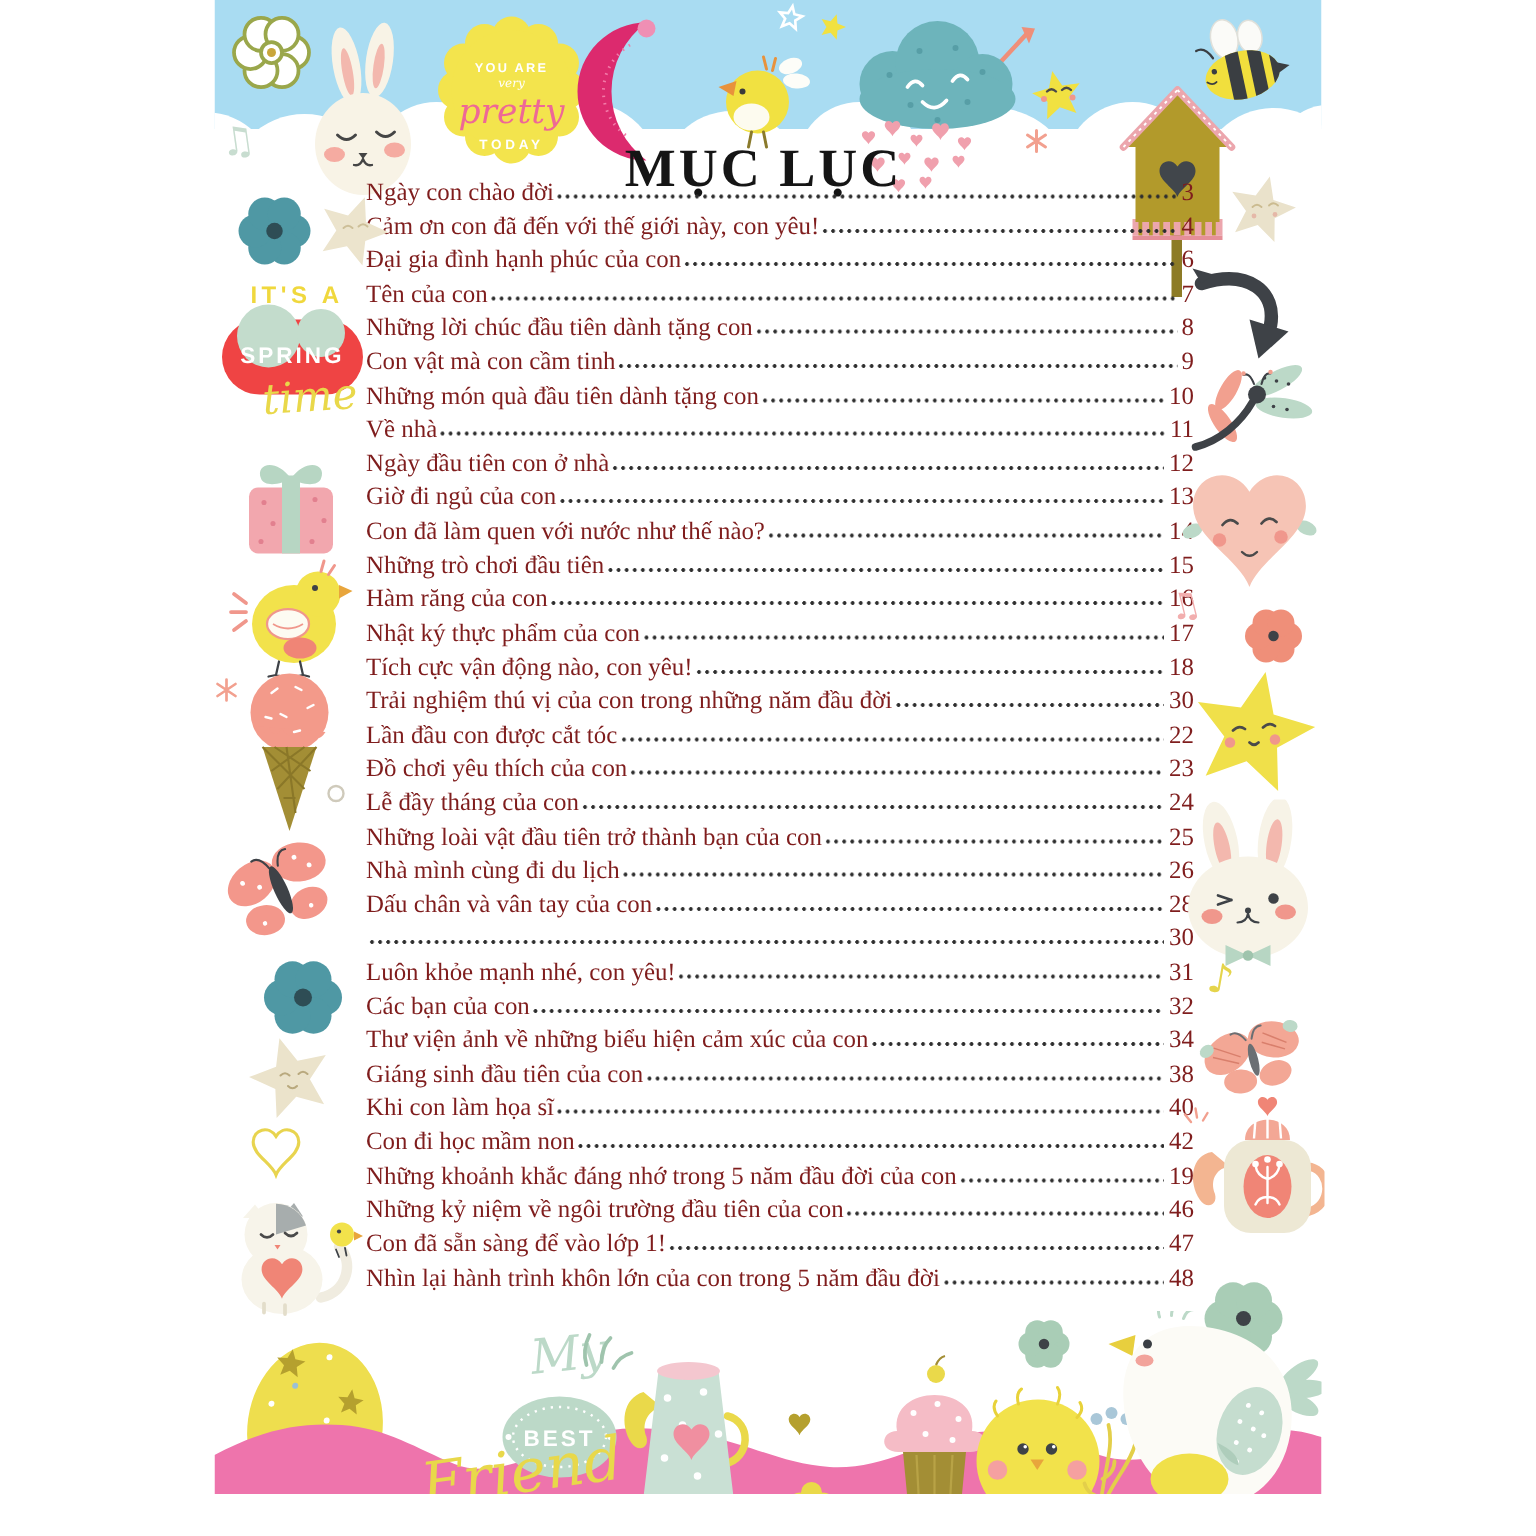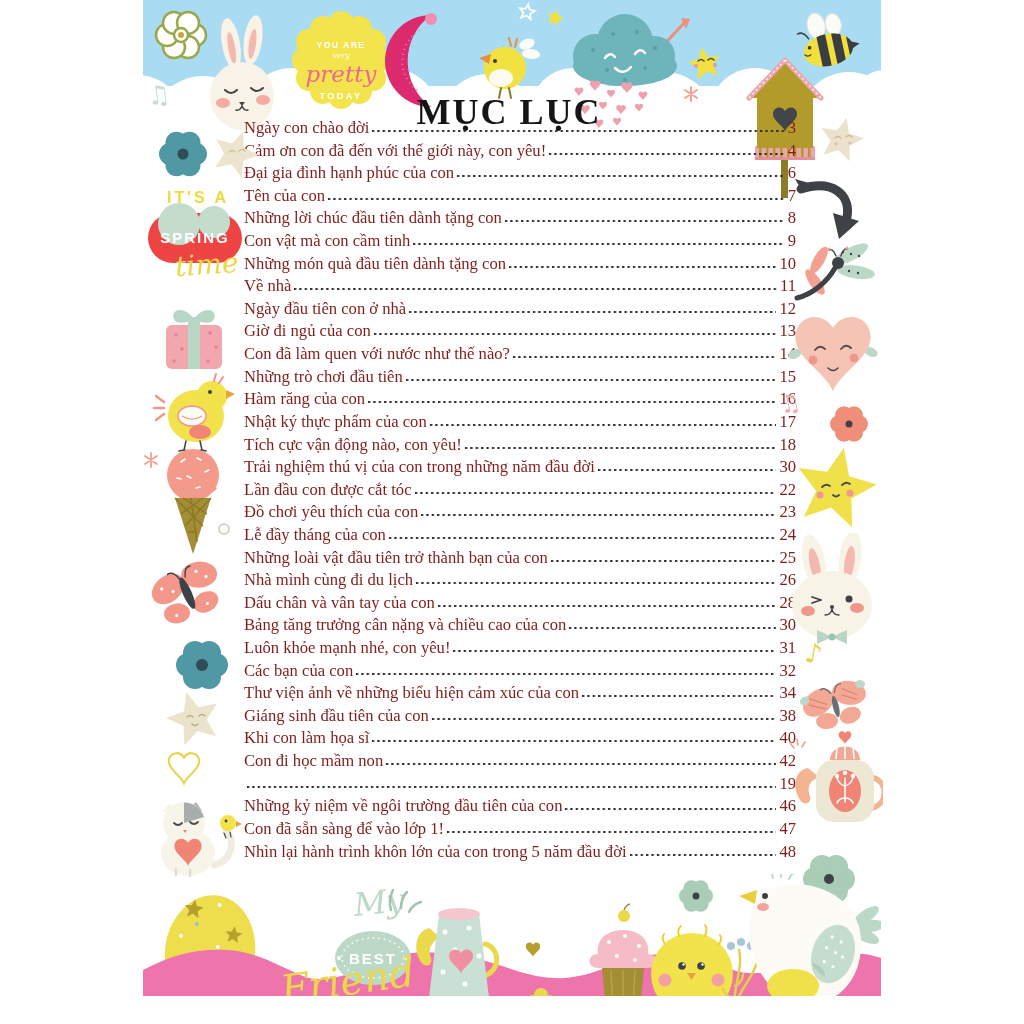--- a/index.html
+++ b/index.html
@@ -325,21 +325,20 @@
           <span class="t">Nhà mình cùng đi du lịch</span>
           <span class="dots"></span>
           <span class="p">26</span>
         </div>
         <div class="entry">
           <span class="t">Dấu chân và vân tay của con</span>
           <span class="dots"></span>
           <span class="p">28</span>
         </div>
         <div class="entry">
-          <span class="t">Bảng tăng trưởng cân nặng và chiều cao của con</span>
           <span class="dots"></span>
           <span class="p">30</span>
         </div>
         <div class="entry">
           <span class="t">Luôn khỏe mạnh nhé, con yêu!</span>
           <span class="dots"></span>
           <span class="p">31</span>
         </div>
         <div class="entry">
           <span class="t">Các bạn của con</span>
@@ -360,20 +359,21 @@
           <span class="t">Khi con làm họa sĩ</span>
           <span class="dots"></span>
           <span class="p">40</span>
         </div>
         <div class="entry">
           <span class="t">Con đi học mầm non</span>
           <span class="dots"></span>
           <span class="p">42</span>
         </div>
         <div class="entry">
+          <span class="t">Những khoảnh khắc đáng nhớ trong 5 năm đầu đời của con</span>
           <span class="dots"></span>
           <span class="p">19</span>
         </div>
         <div class="entry">
           <span class="t">Những kỷ niệm về ngôi trường đầu tiên của con</span>
           <span class="dots"></span>
           <span class="p">46</span>
         </div>
         <div class="entry">
           <span class="t">Con đã sẵn sàng để vào lớp 1!</span>

